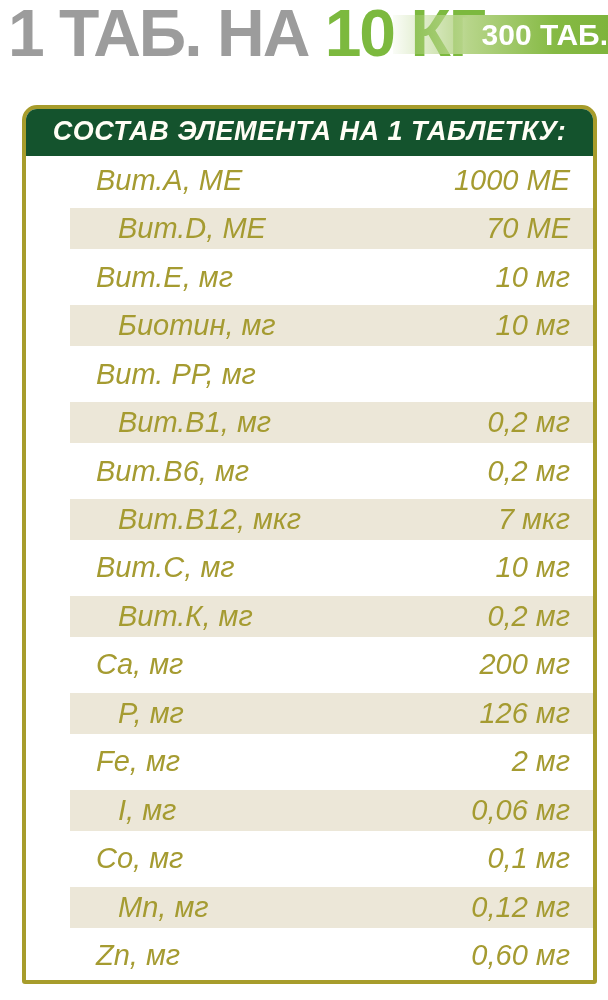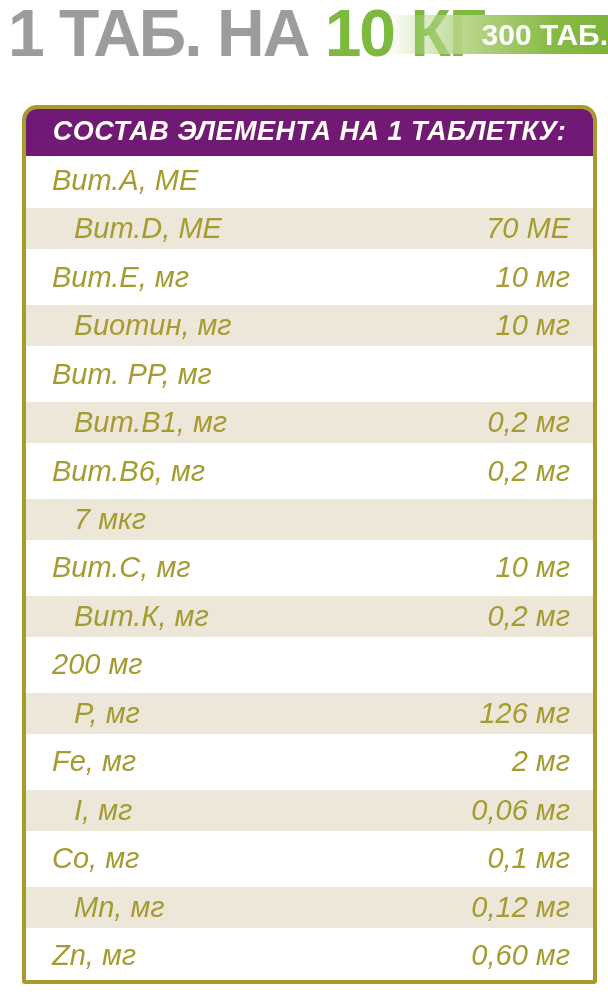--- a/index.html
+++ b/index.html
@@ -60,21 +60,21 @@
     border: 4px solid #a79c2b;
     border-radius: 15px 15px 3px 3px;
     background: #ffffff;
     display: flex;
     flex-direction: column;
     overflow: hidden;
   }
   .comp-table .title-band {
     height: 47px;
     flex: 0 0 47px;
-    background: #701a75;
+    background: #14532d;
     color: #fffef5;
     font-style: italic;
     font-weight: bold;
     font-size: 27px;
     letter-spacing: 0.5px;
     display: flex;
     align-items: center;
     justify-content: center;
     padding-bottom: 2px;
     box-sizing: border-box;
@@ -88,20 +88,21 @@
   .row {
     flex: 1 1 auto;
     display: flex;
     align-items: center;
     justify-content: space-between;
     padding: 0 23px 0 26px;
     background: #ffffff;
     font-style: italic;
     font-size: 29px;
     color: #a59b31;
+    margin-left: 44px;
   }
   .row.alt {
     background: #ece7d8;
     box-shadow: inset 0 4px 0 0 #ffffff, inset 0 -4px 0 0 #ffffff;
     padding-left: 48px;
   }
   .row .lbl { text-align: left; }
   .row .val { text-align: right; }
 </style>
 </head>
@@ -115,20 +116,21 @@
 
   <div class="badge">
     <span>300 ТАБ.</span>
   </div>
 
   <div class="comp-table">
     <div class="title-band">СОСТАВ ЭЛЕМЕНТА НА 1 ТАБЛЕТКУ:</div>
     <div class="rows">
         <div class="row">
           <span class="lbl">Вит.А, МЕ</span>
+          <span class="val">1000 МЕ</span>
         </div>
         <div class="row alt">
           <span class="lbl">Вит.D, МЕ</span>
           <span class="val">70 МЕ</span>
         </div>
         <div class="row">
           <span class="lbl">Вит.Е, мг</span>
           <span class="val">10 мг</span>
         </div>
         <div class="row alt">
@@ -140,31 +142,33 @@
         </div>
         <div class="row alt">
           <span class="lbl">Вит.В1, мг</span>
           <span class="val">0,2 мг</span>
         </div>
         <div class="row">
           <span class="lbl">Вит.В6, мг</span>
           <span class="val">0,2 мг</span>
         </div>
         <div class="row alt">
+          <span class="lbl">Вит.В12, мкг</span>
           <span class="val">7 мкг</span>
         </div>
         <div class="row">
           <span class="lbl">Вит.С, мг</span>
           <span class="val">10 мг</span>
         </div>
         <div class="row alt">
           <span class="lbl">Вит.К, мг</span>
           <span class="val">0,2 мг</span>
         </div>
         <div class="row">
+          <span class="lbl">Ca, мг</span>
           <span class="val">200 мг</span>
         </div>
         <div class="row alt">
           <span class="lbl">P, мг</span>
           <span class="val">126 мг</span>
         </div>
         <div class="row">
           <span class="lbl">Fe, мг</span>
           <span class="val">2 мг</span>
         </div>

